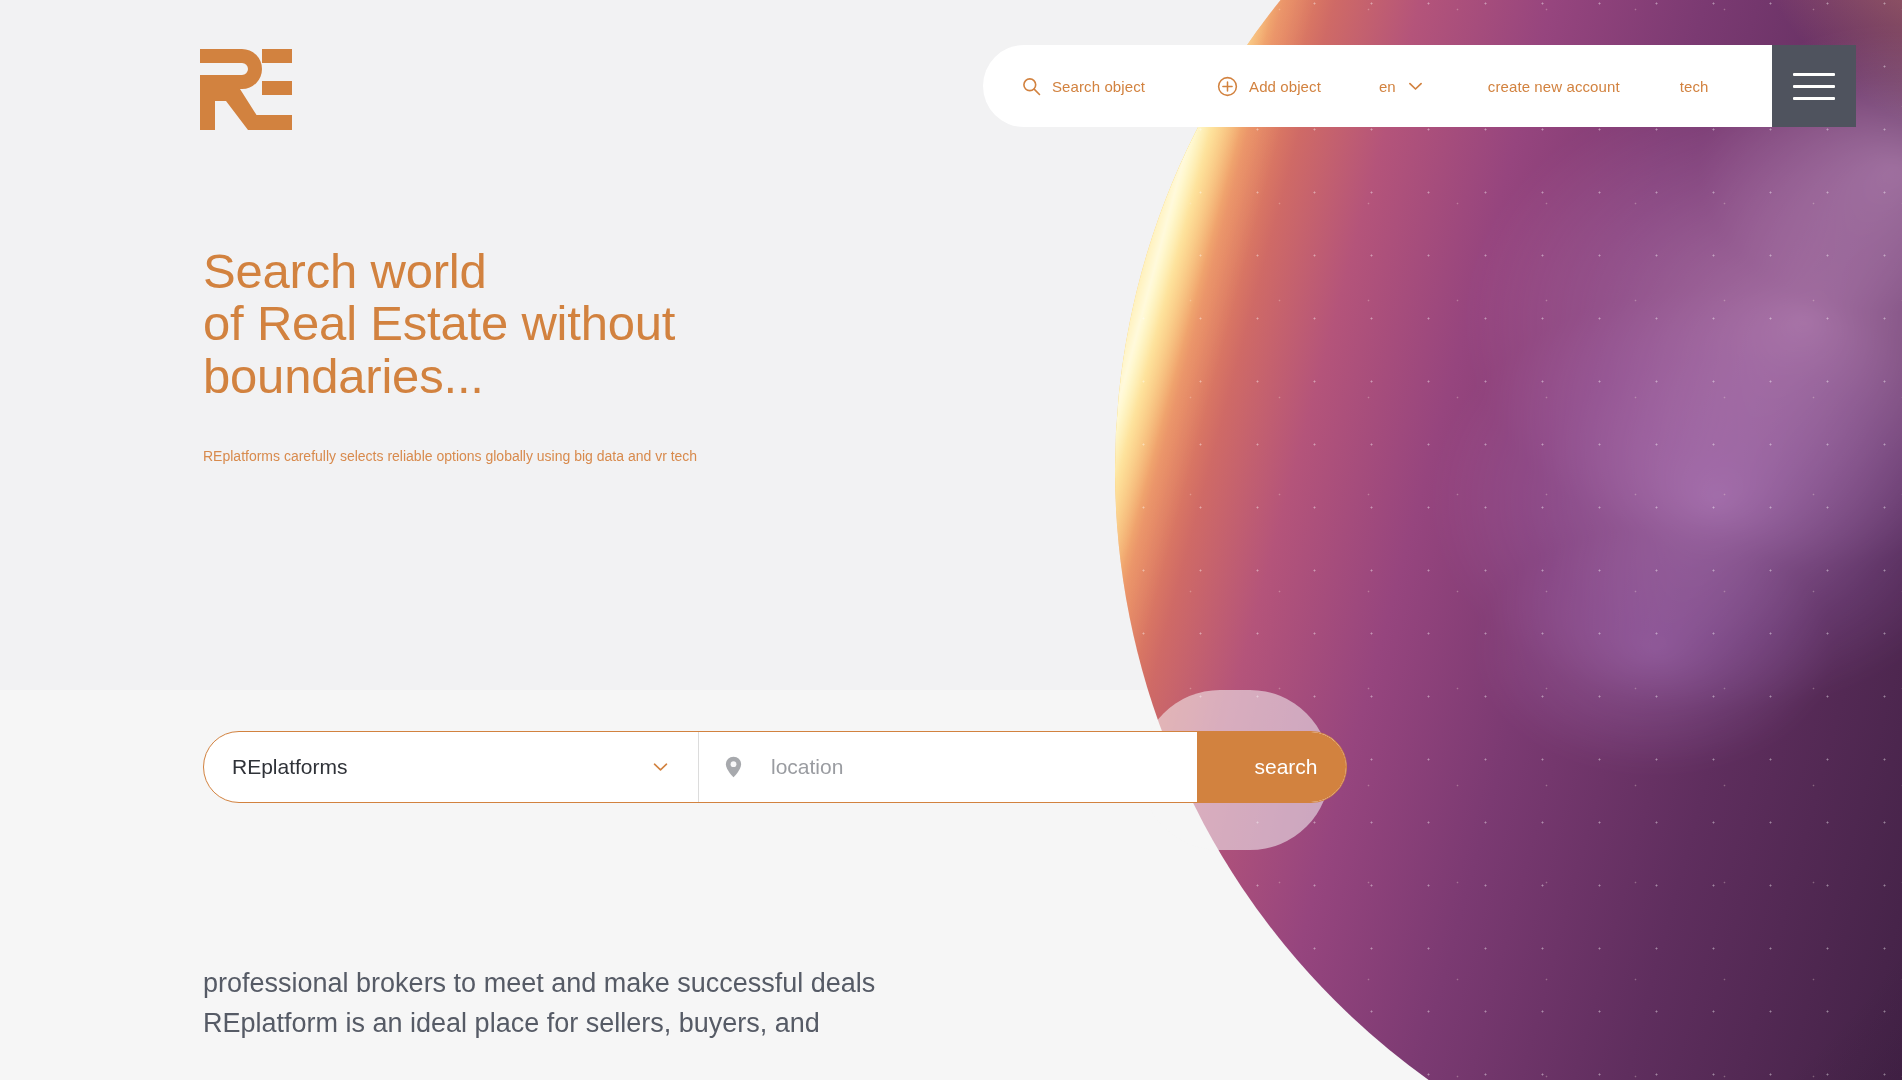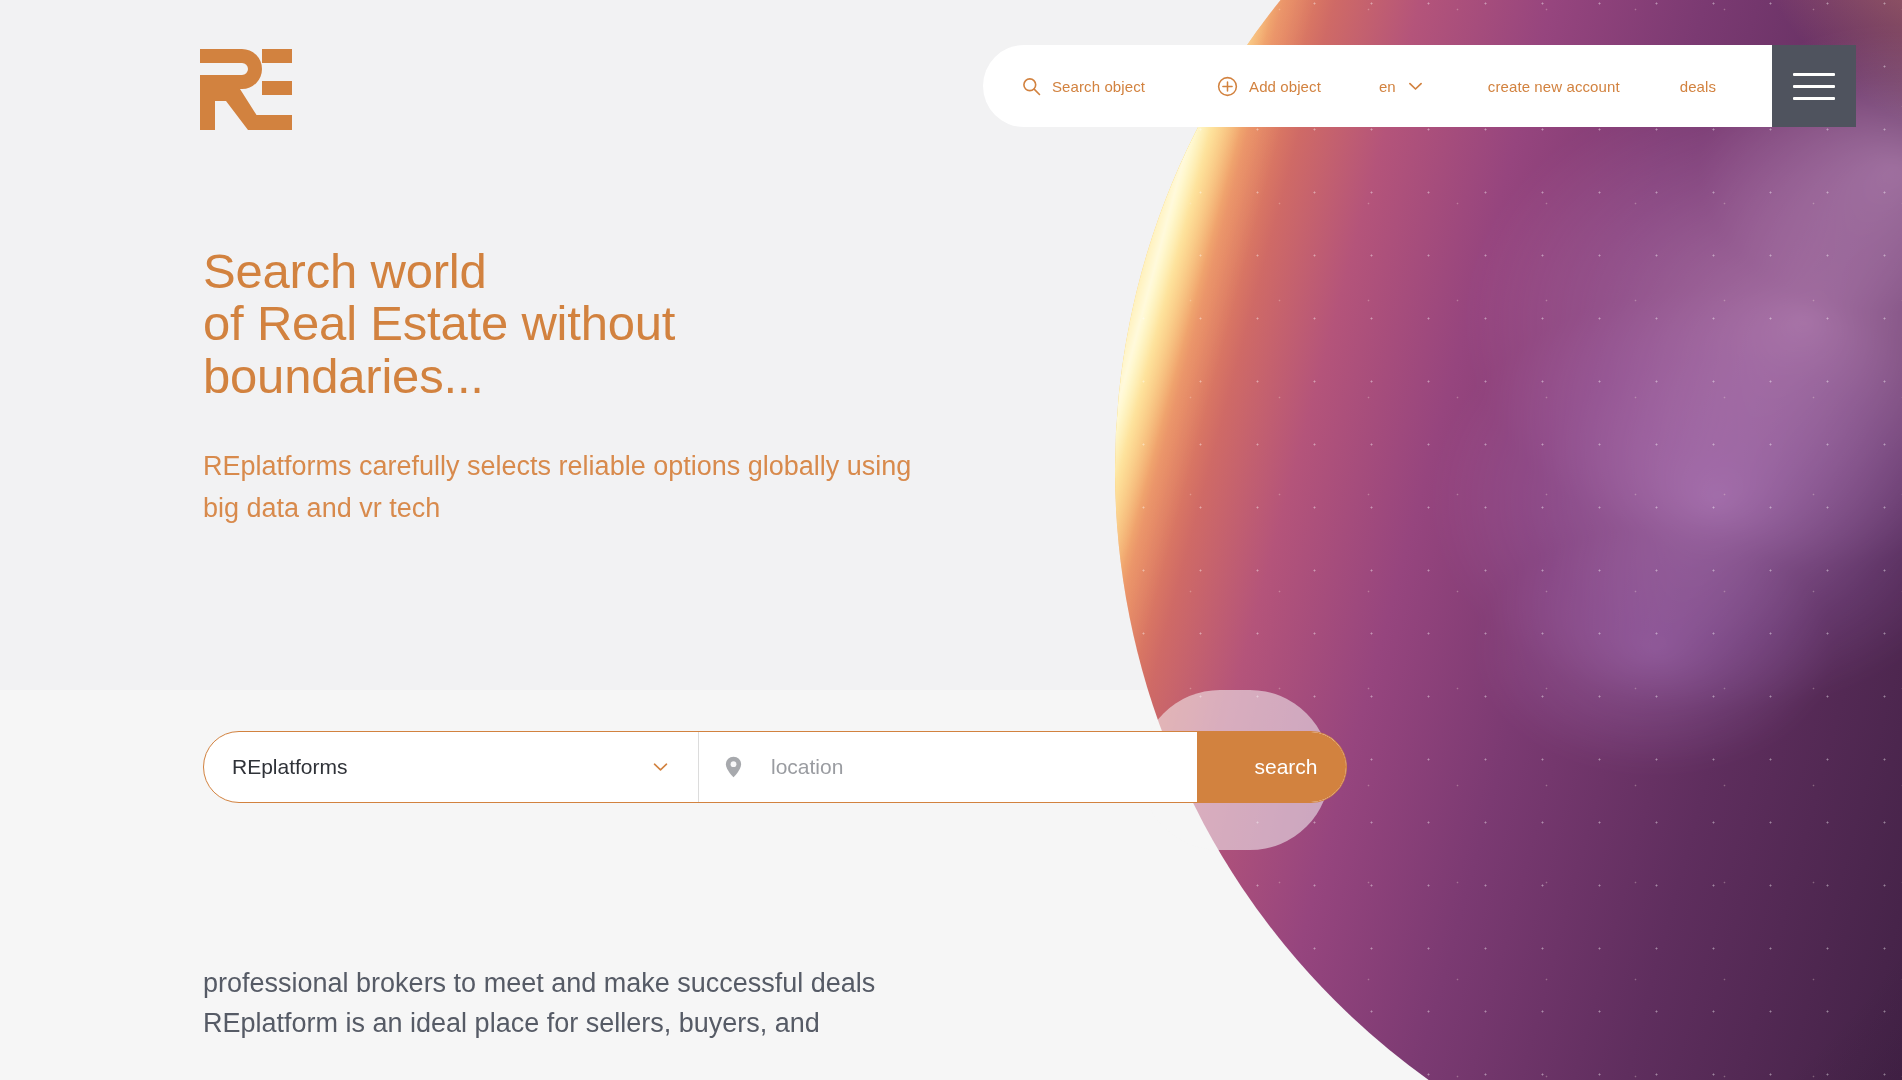--- a/index.html
+++ b/index.html
@@ -249,21 +249,21 @@
     font-size: 49px;
     font-weight: 400;
     line-height: 1.07;
     letter-spacing: -0.2px;
   }
   .hero-title .ln { display: block; }
 
   .hero-sub {
     margin-top: 44px;
     color: #d88a4c;
-    font-size: 27px;
+    font-size: 14px;
     line-height: 1.55;
     font-weight: 400;
     max-width: 745px;
   }
 
   
   .searchbar {
     position: absolute;
     left: 203px;
     top: 731px;
@@ -408,21 +408,21 @@
 
     <span class="nav-gap-3"></span>
 
     <button class="nav-item">
       <span>create new account</span>
     </button>
 
     <span class="nav-gap-4"></span>
 
     <button class="nav-item">
-      <span>deals</span>
+      <span>tech</span>
     </button>
   </nav>
 
   <button class="hamburger" aria-label="menu">
     <span></span>
     <span></span>
     <span></span>
   </button>
 </header>
 

